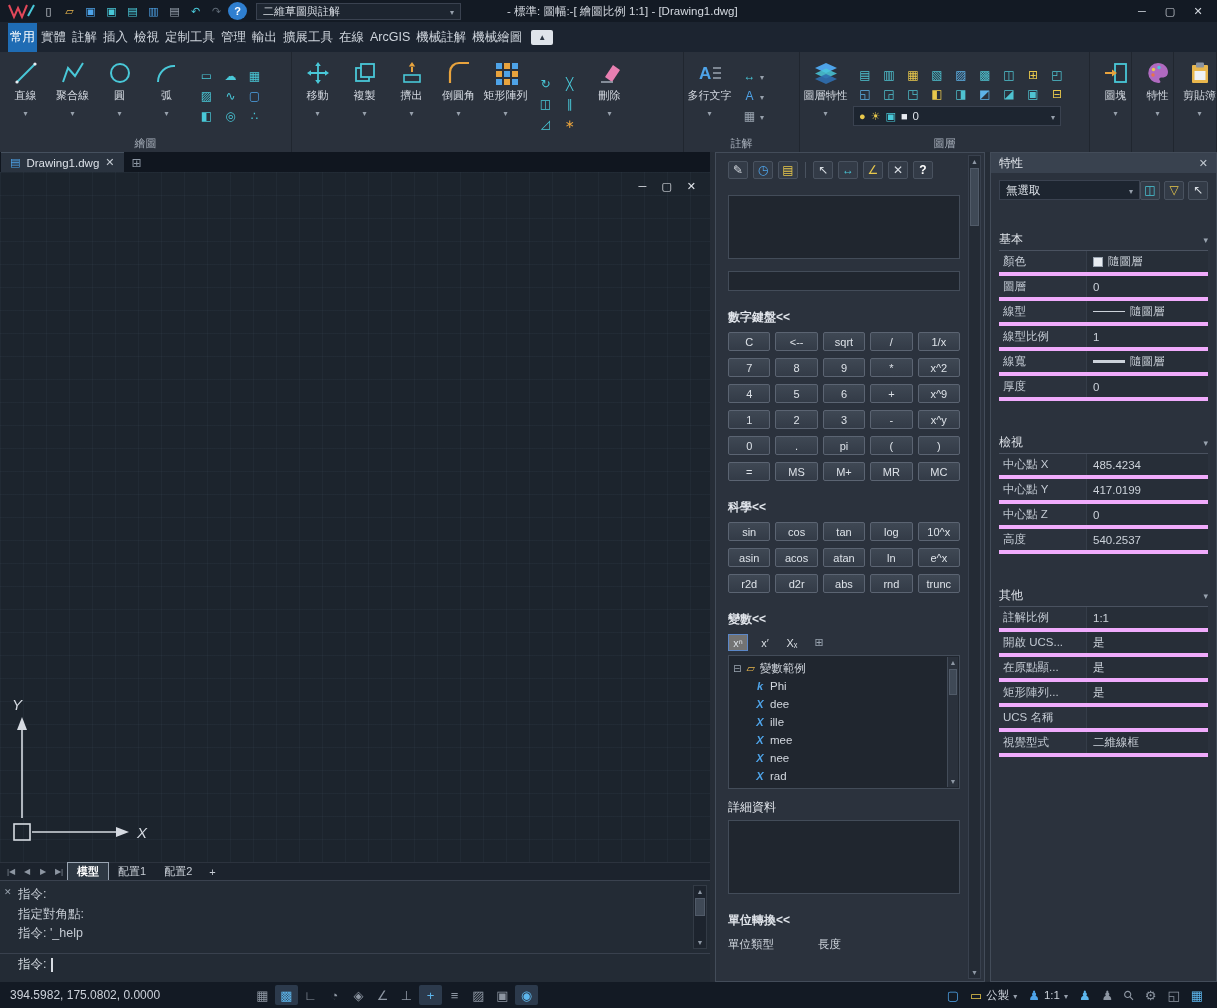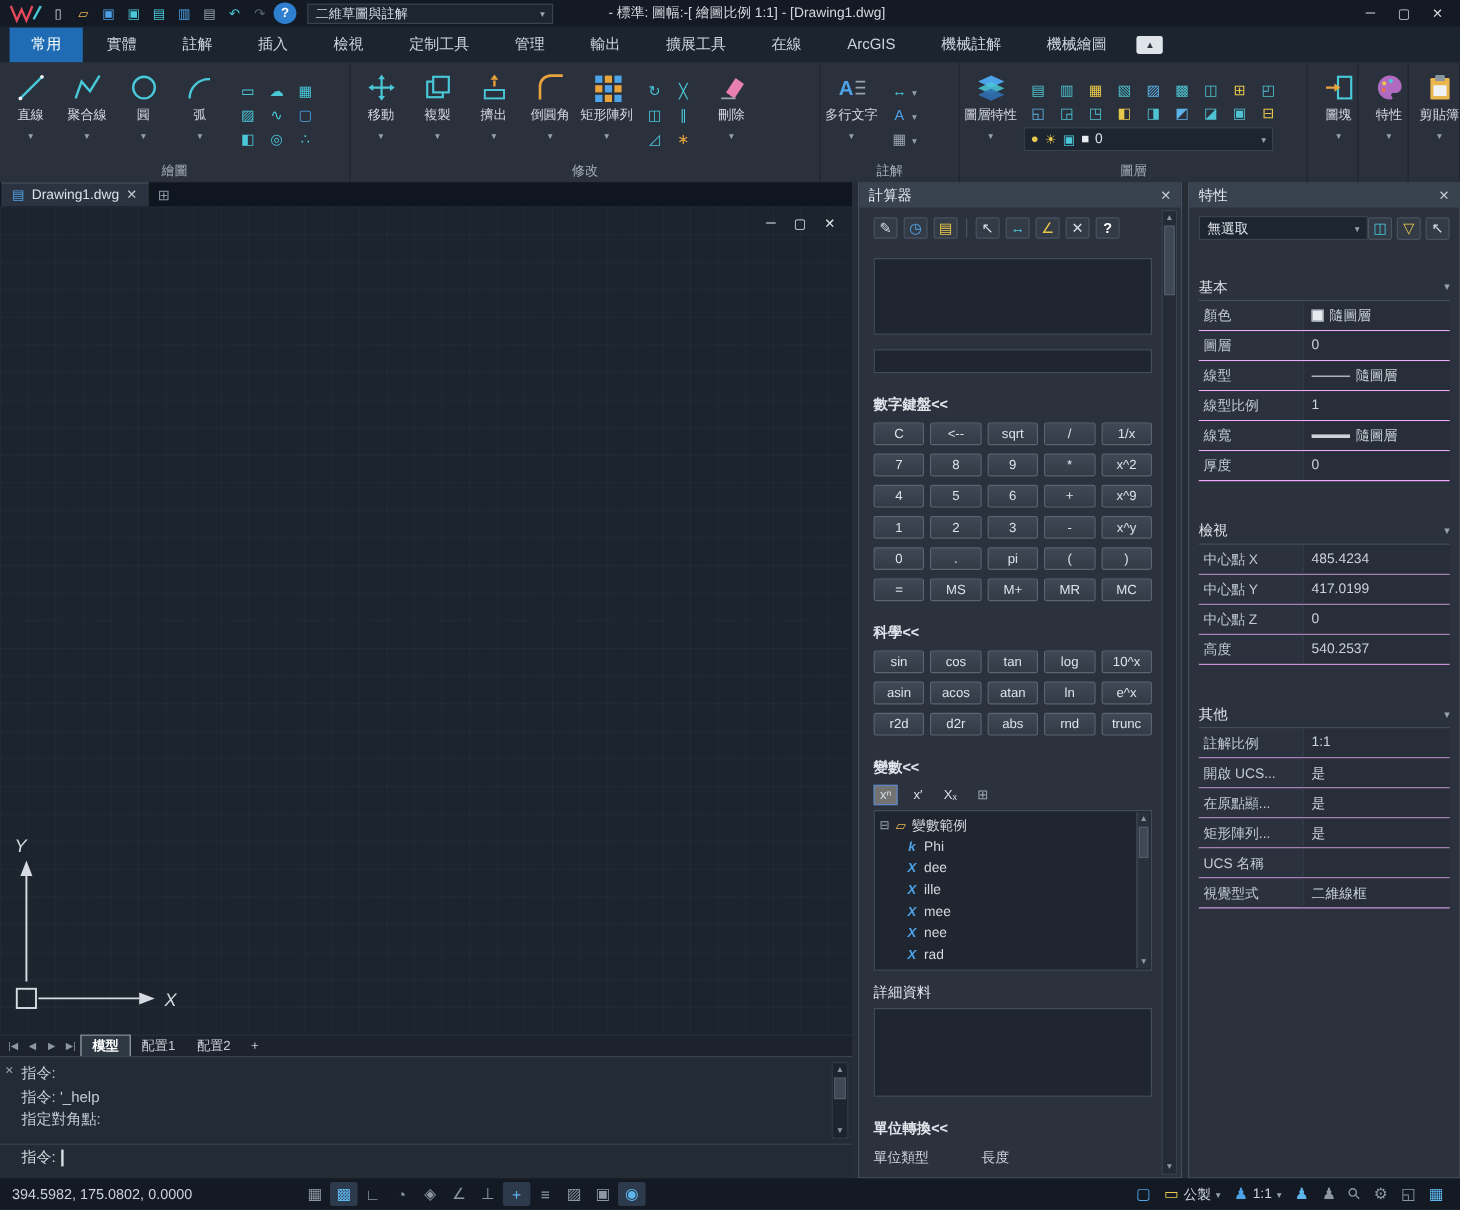--- a/index.html
+++ b/index.html
@@ -13,21 +13,21 @@
 
 .titlebar{position:absolute;top:0;left:0;width:100%;height:22px;background:#131a24;display:flex;align-items:center;gap:3px;padding:0 6px;z-index:6}
 .app-logo{width:30px;height:18px;flex:none}
 .qicon{width:19px;height:18px;display:flex;align-items:center;justify-content:center;font-size:11px}
 .workspace{display:flex;align-items:center;justify-content:space-between;width:205px;height:17px;background:#1d2530;border:1px solid #3a4250;padding:0 6px;font-size:11px;color:#d6dbe2;margin-left:6px}
 .win-title{position:absolute;left:50%;top:0;transform:translateX(-44%);line-height:22px;font-size:11.5px;color:#d4d9e0;white-space:nowrap}
 .winbtns{margin-left:auto;display:flex;gap:2px}
 .winbtn{width:26px;height:18px;display:flex;align-items:center;justify-content:center;font-size:11px;color:#d4d9e0}
 
 .rtabs{position:absolute;top:22px;left:0;width:100%;height:30px;background:#1c2430;display:flex;align-items:center;padding-left:8px;gap:2px}
-.rtab{padding:6px 18px;font-size:12.5px;color:#ced4dc}
+.rtab{padding:6px 2px;font-size:12.5px;color:#ced4dc}
 .rtab.active{background:#1f6cb4;color:#fff}
 .ribbon-collapse{width:22px;height:15px;background:#dfe4ea;color:#2b3542;display:flex;align-items:center;justify-content:center;font-size:8px;border-radius:2px;margin-left:5px}
 
 .ribbon{position:absolute;top:52px;left:0;width:1217px;height:100px;background:#2a313c;display:flex}
 .panel{height:100%;display:flex;flex-direction:column;border-right:1px solid #20262f;flex:none}
 .panel-content{flex:1;display:flex;align-items:stretch;padding:3px 2px 0 2px}
 .panel-label{height:16px;text-align:center;font-size:11px;color:#a6aeb9;line-height:14px}
 .bigrow{display:flex;align-items:stretch}
 .bigbtn{width:47px;display:flex;flex-direction:column;align-items:center;padding-top:5px;gap:2px}
 .bicon{width:26px;height:26px}
@@ -121,21 +121,21 @@
 .calc-sb{position:absolute;right:3px;top:2px;bottom:2px;width:13px;background:#242b35;border:1px solid #39414e;display:flex;flex-direction:column}
 .calc-sb .sb-thumb{height:58px}
 
 .props-toolbar{display:flex;align-items:center;gap:0;padding:7px 8px 0 8px}
 .pp-select{flex:1;height:20px;background:#1d2530;border:1px solid #3a4250;display:flex;align-items:center;justify-content:space-between;padding:0 6px;font-size:11.5px;color:#dde2e8}
 .pp-tools{display:flex;gap:4px}
 .pptb{width:20px;height:19px;display:flex;align-items:center;justify-content:center;font-size:12px;background:#333b47;border:1px solid #49525f;border-radius:2px}
 .pp-sections{padding:32px 8px 0 8px;display:flex;flex-direction:column;gap:34px}
 .pp-sec-head{display:flex;align-items:center;justify-content:space-between;font-size:12px;color:#dfe3e9;border-bottom:1px solid #4a5260;padding-bottom:3px;height:19px}
 .sec-arrow{font-size:9px;color:#9aa4b0}
-.pp-row{display:grid;grid-template-columns:88px 1fr;height:25px;border-bottom:1px solid #f0abfc}
+.pp-row{display:grid;grid-template-columns:88px 1fr;height:25px;border-bottom:4px solid #f0abfc}
 .pp-key{background:#2b323d;display:flex;align-items:center;padding-left:4px;font-size:11.5px;color:#c3cad3;border-right:1px solid #353d49;white-space:nowrap;overflow:hidden}
 .pp-val{display:flex;align-items:center;gap:5px;padding-left:6px;font-size:11.5px;color:#ccd2da;background:#272e38;white-space:nowrap;overflow:hidden}
 .swatch{width:10px;height:10px;background:#e8ecf1;border:1px solid #9aa4b0;flex:none}
 .ltline{width:32px;height:1px;background:#ccd2da;flex:none}
 .lwline{width:32px;height:3px;background:#ccd2da;flex:none}
 </style>
 </head>
 <body>
 
 <div class="titlebar">
@@ -298,21 +298,20 @@
           <div class="bigbtn">
             <div class="bicon"><svg viewBox="0 0 26 26">
                 <path d="M8 17L16 5l7 5-8 12z" fill="#e87fb1"></path>
                 <path d="M4 22h12" stroke="#9aa4b0" stroke-width="1.6"></path>
               </svg></div>
             <div class="blbl">刪除</div>
             <div class="bdd"></div>
           </div>
         </div>
     </div>
-    <div class="panel-label">修改</div>
   </div>
   <div class="panel" style="width:116px">
     <div class="panel-content">
       <div class="bigrow" id="annotate-bigs">
           <div class="bigbtn">
             <div class="bicon"><svg viewBox="0 0 26 26">
                 <text x="2" y="19" font-size="17" font-weight="bold" fill="#4ea3e8">A</text>
                 <path d="M16 8h8M16 13h8M16 18h8" stroke="#9aa4b0" stroke-width="1.6"></path>
               </svg></div>
             <div class="blbl">多行文字</div>
@@ -464,41 +463,37 @@
       <div class="ltab">配置1</div>
       <div class="ltab">配置2</div>
       <div class="lplus">+</div>
     </div>
 </div>
 
 <div class="cmdwin">
   <span class="cmd-close"></span>
   <div class="cmd-history" id="cmd-history">
       <div>指令:</div>
+      <div>指定對角點:</div>
       <div>指令: '_help</div>
-      <div>指定對角點:</div>
     </div>
   <div class="cmd-sep"></div>
   <div class="cmd-input">
     <span>指令:</span>
     <span class="caret"></span>
   </div>
   <div class="cmd-sb">
     <div class="sb-btn sbu"></div>
     <div class="sb-thumb"></div>
     <div class="sb-fill"></div>
     <div class="sb-btn sbd"></div>
   </div>
 </div>
 
 <div class="palette calc">
-  <div class="pal-header">
-    <span>計算器</span>
-    <span class="close-x"></span>
-  </div>
   <div class="calc-body">
     <div class="calc-toolbar" id="calc-toolbar">
         <span class="ctb" style="color: rgb(217, 222, 228);">✎</span>
         <span class="ctb" style="color: rgb(78, 163, 232);">◷</span>
         <span class="ctb" style="color: rgb(232, 200, 76);">▤</span>
         <div class="ctb-sep"></div>
         <span class="ctb" style="color: rgb(217, 222, 228);">↖</span>
         <span class="ctb" style="color: rgb(73, 200, 216);">↔</span>
         <span class="ctb" style="color: rgb(232, 200, 76);">∠</span>
         <span class="ctb" style="color: rgb(217, 222, 228);">✕</span>

